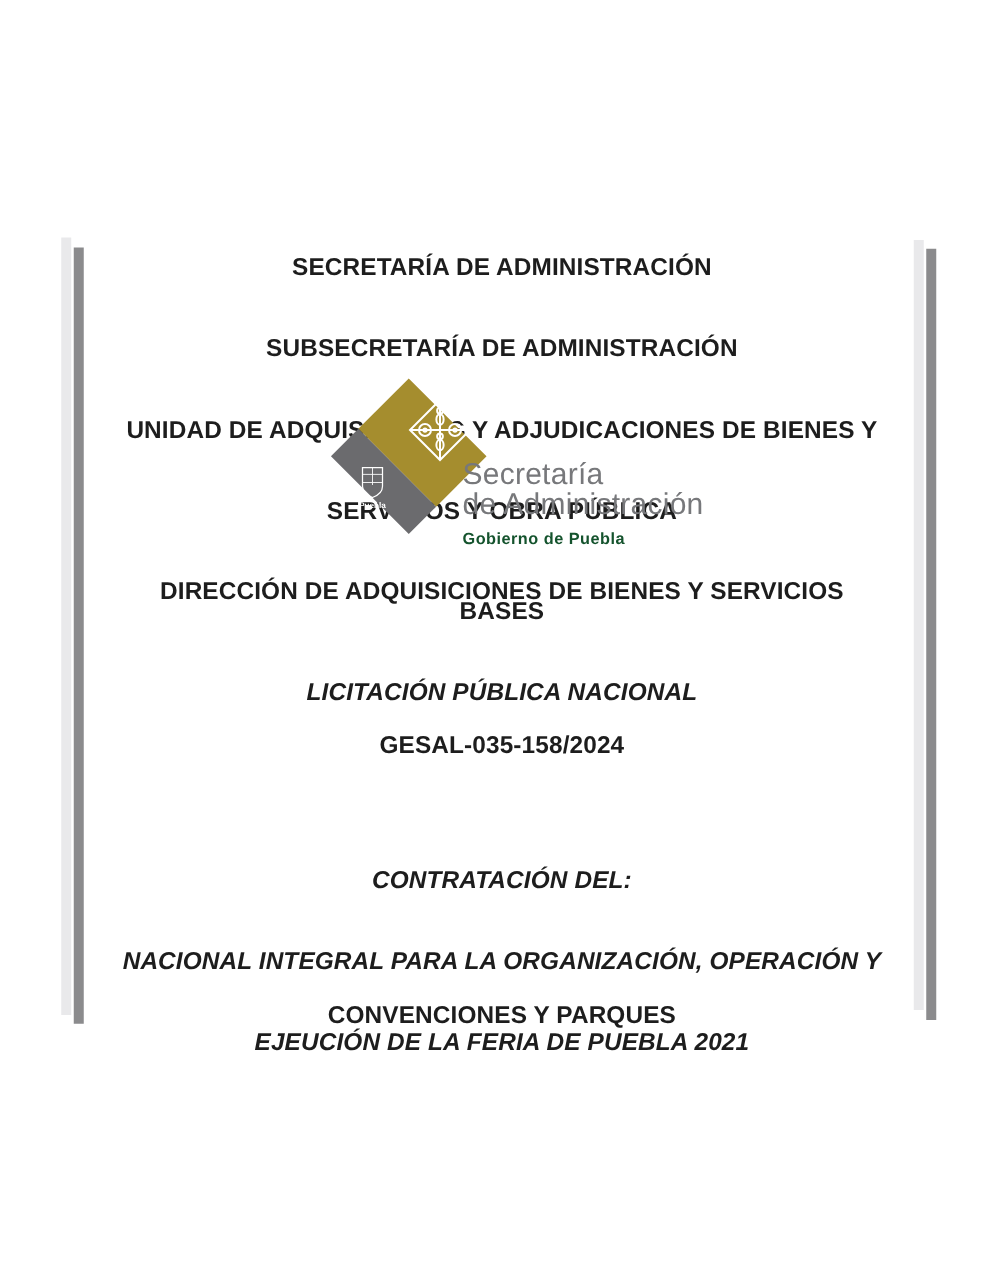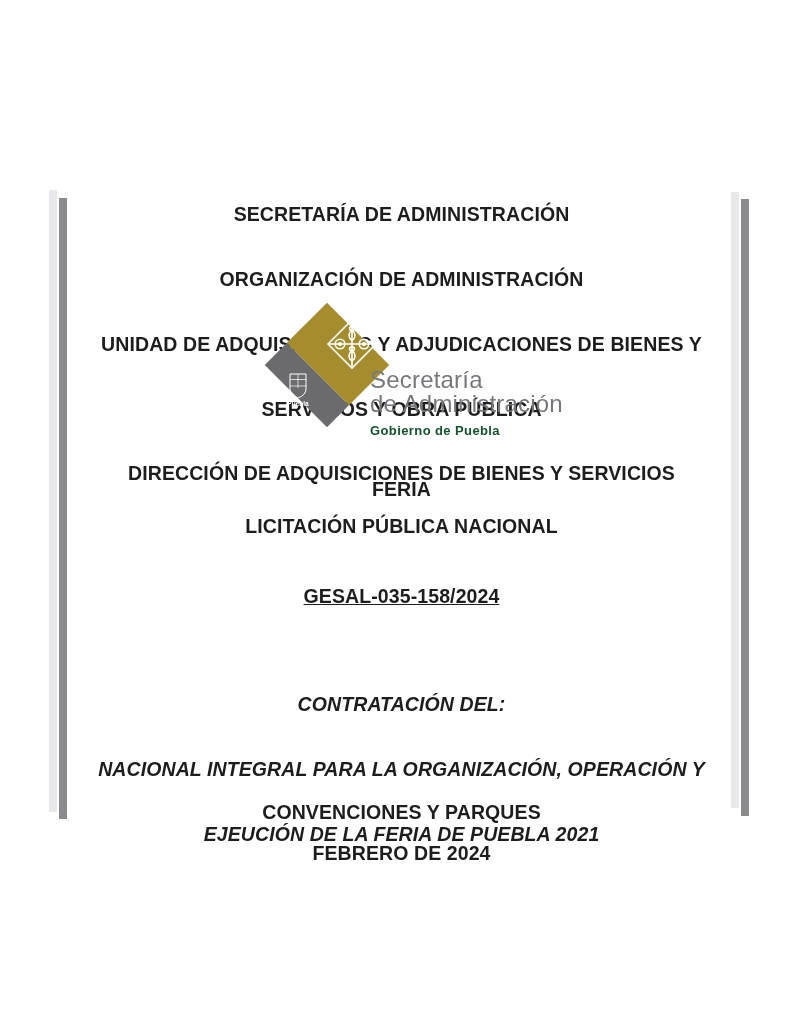--- a/index.html
+++ b/index.html
@@ -32,22 +32,22 @@
     text-align: center;
     font-weight: bold;
     font-size: 19.5px;
     line-height: 21.6px;
     color: #1d1d1d;
     letter-spacing: 0.1px;
     white-space: pre;
   }
   .header-block   { top: 161px; }
   .bases          { top: 479px; }
-  .licitacion     { top: 516px; }
-  .gesal          { top: 586px; text-decoration: underline; }
+  .licitacion     { top: 544px; font-style: italic; }
+  .gesal          { top: 586px; }
   .contract-block { top: 651px; font-style: italic; }
   .para-block     { top: 759px; }
   .fecha          { top: 843px; }
 
   
   .logo {
     position: absolute;
     left: 257px;
     top: 295px;
     width: 330px;
@@ -83,21 +83,21 @@
 
 <div class="page">
 
   <div class="vbar light bar-left-light"></div>
   <div class="vbar dark  bar-left-dark"></div>
   <div class="vbar light bar-right-light"></div>
   <div class="vbar dark  bar-right-dark"></div>
 
   <div class="doc-text header-block">
     <div>SECRETARÍA DE ADMINISTRACIÓN</div>
-    <div>ORGANIZACIÓN DE ADMINISTRACIÓN</div>
+    <div>SUBSECRETARÍA DE ADMINISTRACIÓN</div>
     <div>UNIDAD DE ADQUISICIONES Y ADJUDICACIONES DE BIENES Y</div>
     <div>SERVICIOS Y OBRA PÚBLICA</div>
     <div>DIRECCIÓN DE ADQUISICIONES DE BIENES Y SERVICIOS</div>
   </div>
 
   <div class="logo">
     <svg class="logo-mark" width="140" height="140" viewBox="0 0 140 140">
 
       <g transform="rotate(45 70 70)">
         <rect x="26" y="26" width="88" height="57" fill="#a58d2e"></rect>
@@ -123,31 +123,30 @@
         <text x="0" y="18" fill="#ffffff" font-size="6.5" font-weight="bold" text-anchor="middle" font-family="Liberation Sans, sans-serif">Puebla</text>
       </g>
     </svg>
     <div class="logo-text">
       <div class="logo-org">Secretaría</div>
       <div class="logo-org">de Administración</div>
       <div class="logo-gob">Gobierno de Puebla</div>
     </div>
   </div>
 
-  <div class="doc-text bases">FERIA</div>
+  <div class="doc-text bases">BASES</div>
 
   <div class="doc-text licitacion">LICITACIÓN PÚBLICA NACIONAL</div>
 
   <div class="doc-text gesal">GESAL-035-158/2024</div>
 
   <div class="doc-text contract-block">
     <div>CONTRATACIÓN DEL:</div>
     <div>NACIONAL INTEGRAL PARA LA ORGANIZACIÓN, OPERACIÓN Y</div>
     <div>EJEUCIÓN DE LA FERIA DE PUEBLA 2021</div>
   </div>
 
   <div class="doc-text para-block">
     <div>CONVENCIONES Y PARQUES</div>
   </div>
 
-  <div class="doc-text fecha">FEBRERO DE 2024</div>
 
 </div>
 
 </body></html>

